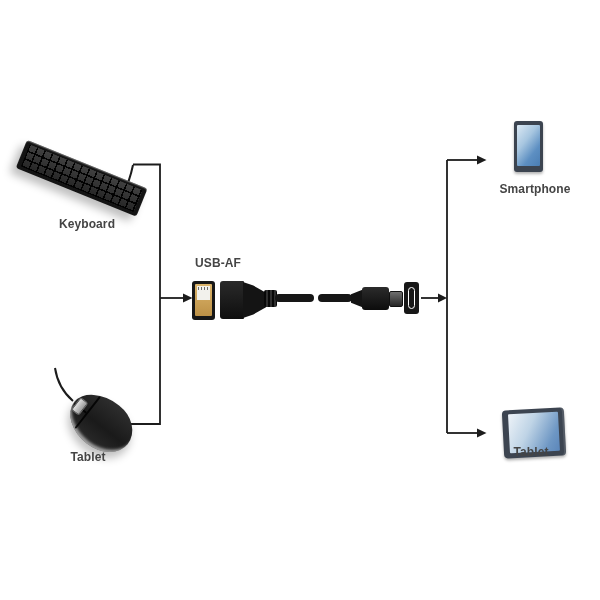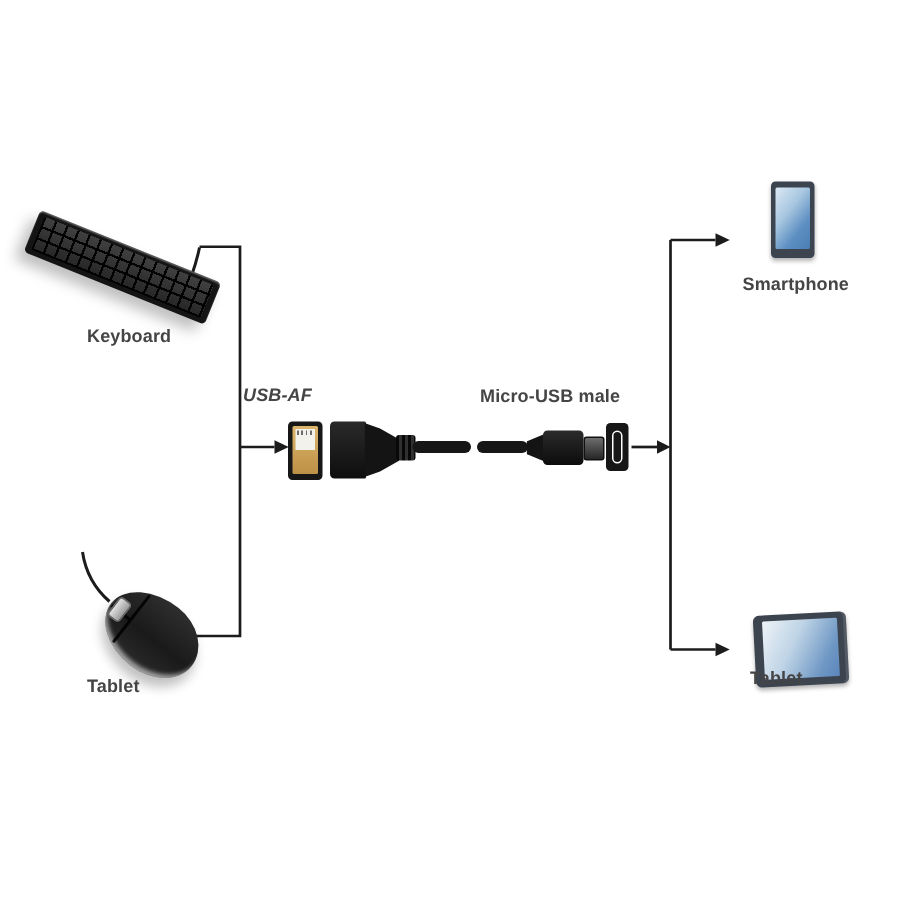--- a/index.html
+++ b/index.html
@@ -15,21 +15,21 @@
   .canvas{
     position:relative;width:600px;height:600px;background:var(--bg);
     font-family:"Liberation Sans",sans-serif;overflow:hidden;
   }
   .lines{position:absolute;left:0;top:0;}
   .lines path{stroke:var(--line-color);fill:none;}
   .lines polygon{fill:var(--line-color);stroke:none;}
 
   .label{
     position:absolute;font-size:12px;font-weight:700;color:var(--label-color);
-    text-align:left;letter-spacing:.1px;white-space:nowrap;
+    text-align:center;letter-spacing:.1px;white-space:nowrap;
   }
 
   
   .keyboard{
     position:absolute;left:27px;top:140px;width:130px;height:30px;
     background:#141414;border-radius:3px;
     transform:rotate(22deg);transform-origin:top left;
     box-shadow:inset 0 1px 1px rgba(255,255,255,.35), -4px 7px 9px rgba(0,0,0,.25);
   }
   .kb-keys{
@@ -157,20 +157,19 @@
   <div class="strain-relief"></div>
   <div class="cable-seg1"></div>
   <div class="cable-seg2"></div>
   <div class="micro-flare"></div>
   <div class="micro-body"></div>
   <div class="micro-tip"></div>
   <div class="micro-symbol">
     <div class="micro-symbol-port"></div>
   </div>
 
-  <div class="label" style="left:58px;top:217px;width:80px;">Keyboard</div>
+  <div class="label" style="left:47px;top:217px;width:80px;">Keyboard</div>
   <div class="label" style="left:58px;top:450px;width:60px;">Tablet</div>
-  <div class="label" style="left:162px;top:256px;width:80px;font-style:italic;">USB-AF</div>
-  <div class="label" style="left:320px;top:257px;width:122px;">Micro-USB male</div>
+  <div class="label" style="left:178px;top:256px;width:80px;">USB-AF</div>
   <div class="label" style="left:495px;top:182px;width:80px;">Smartphone</div>
   <div class="label" style="left:500px;top:445px;width:62px;">Tablet</div>
 
 </div>
 
 </body></html>

